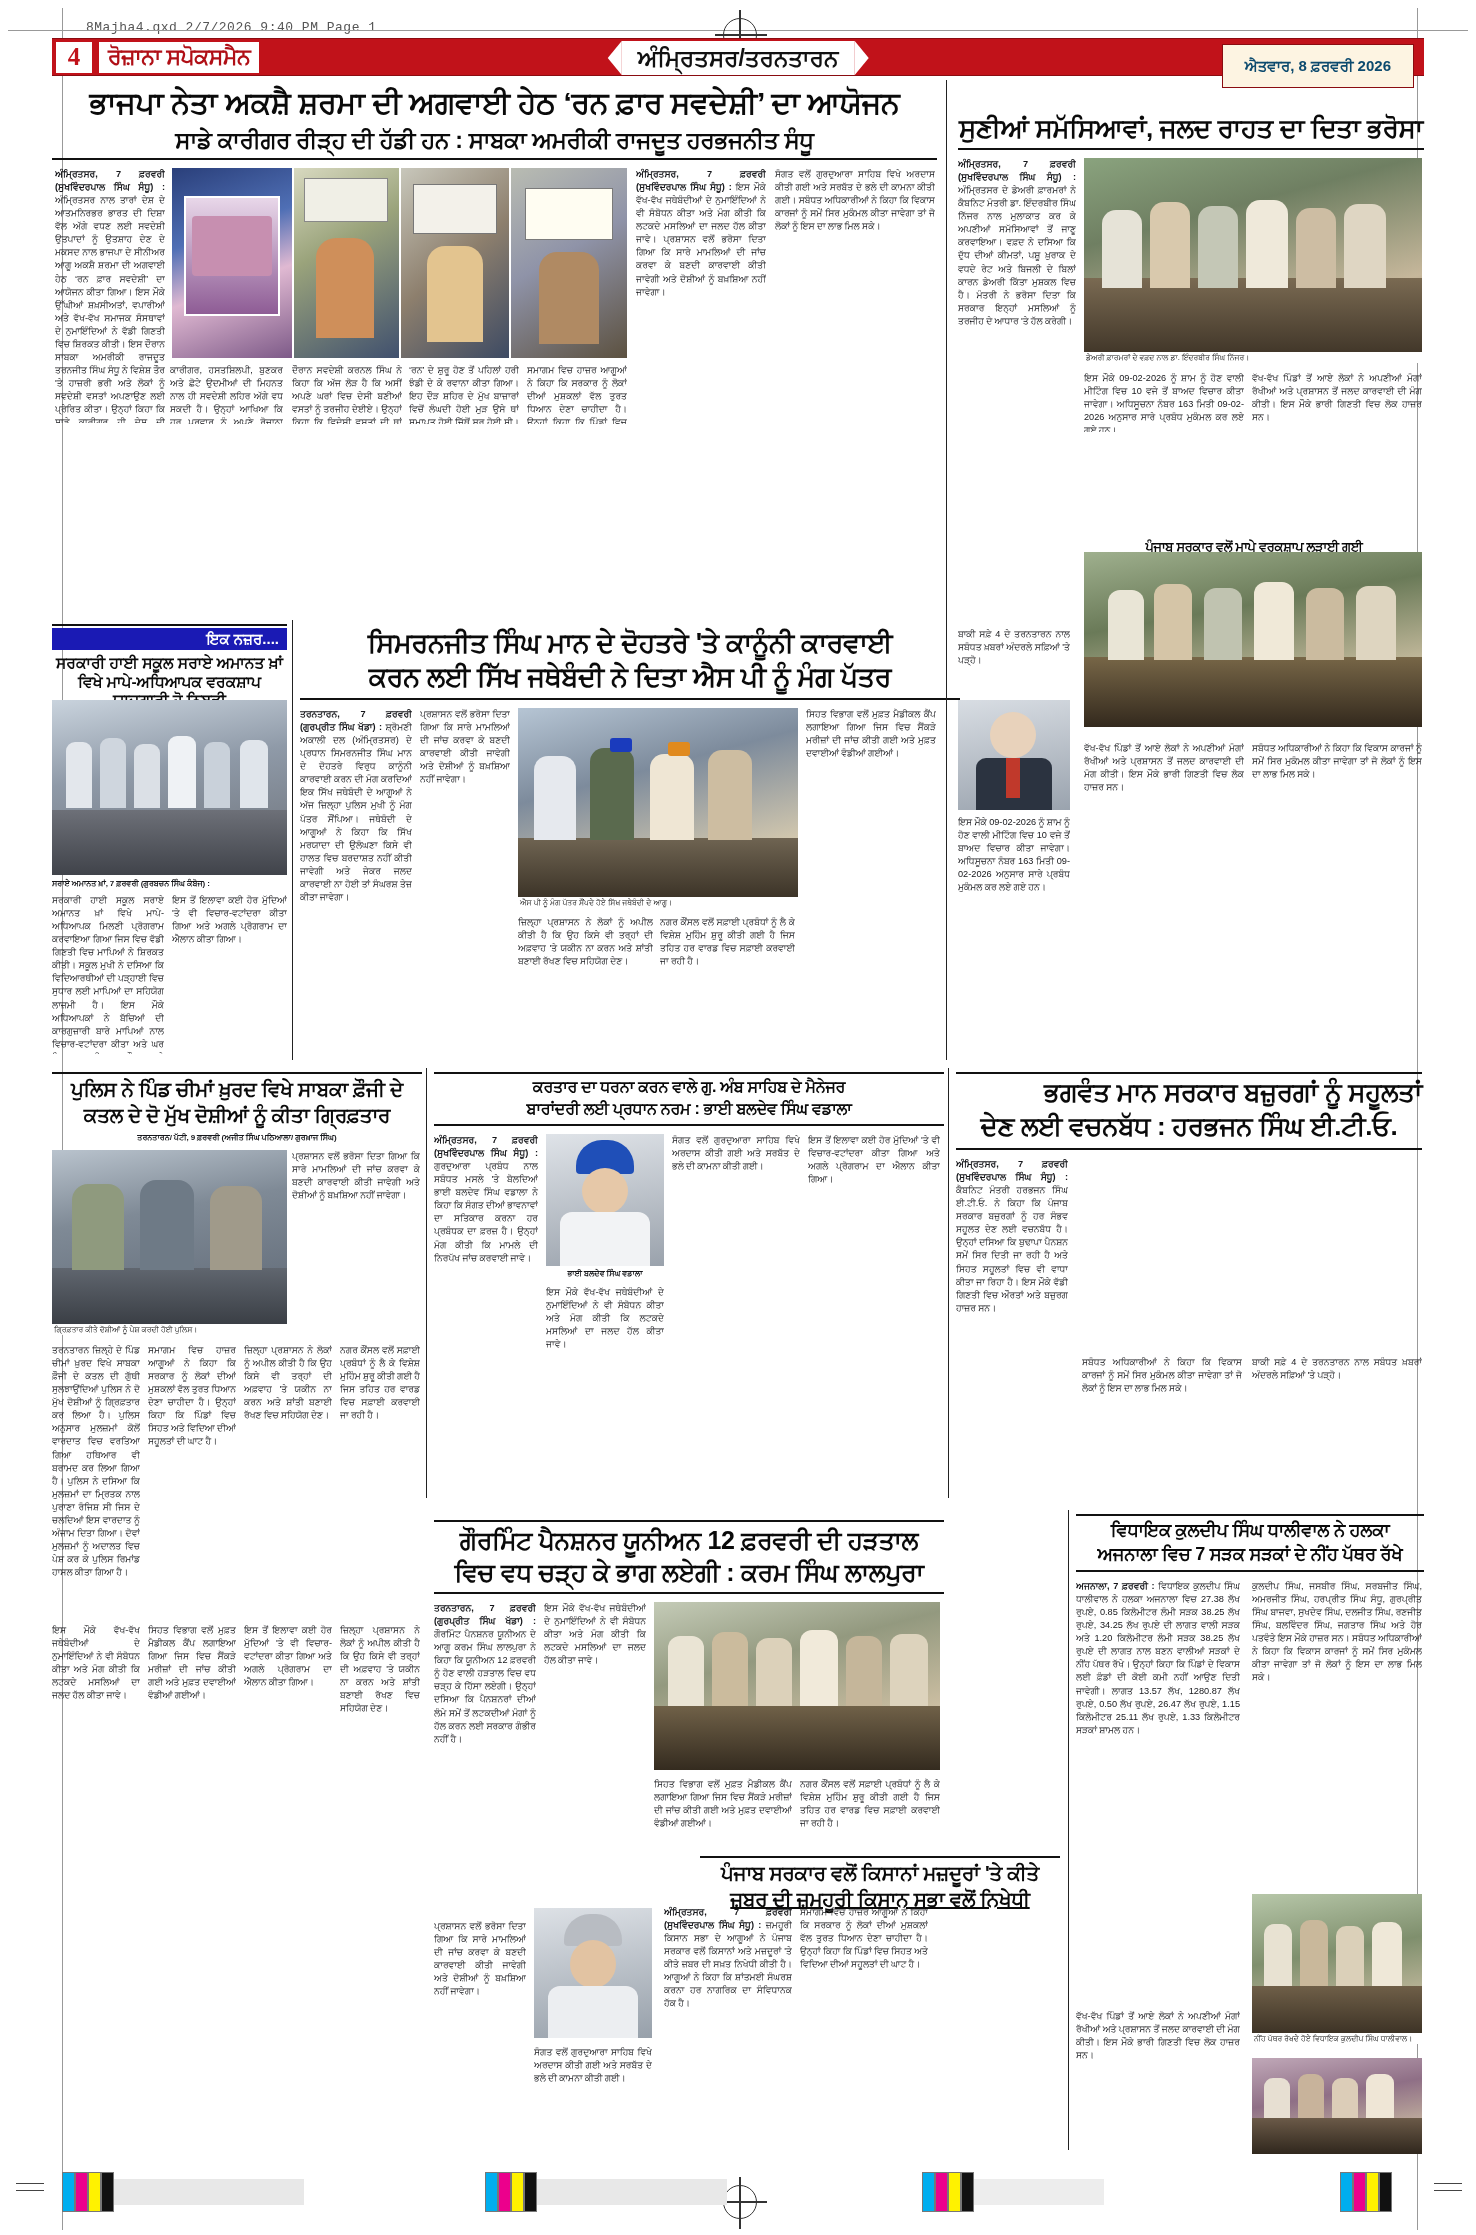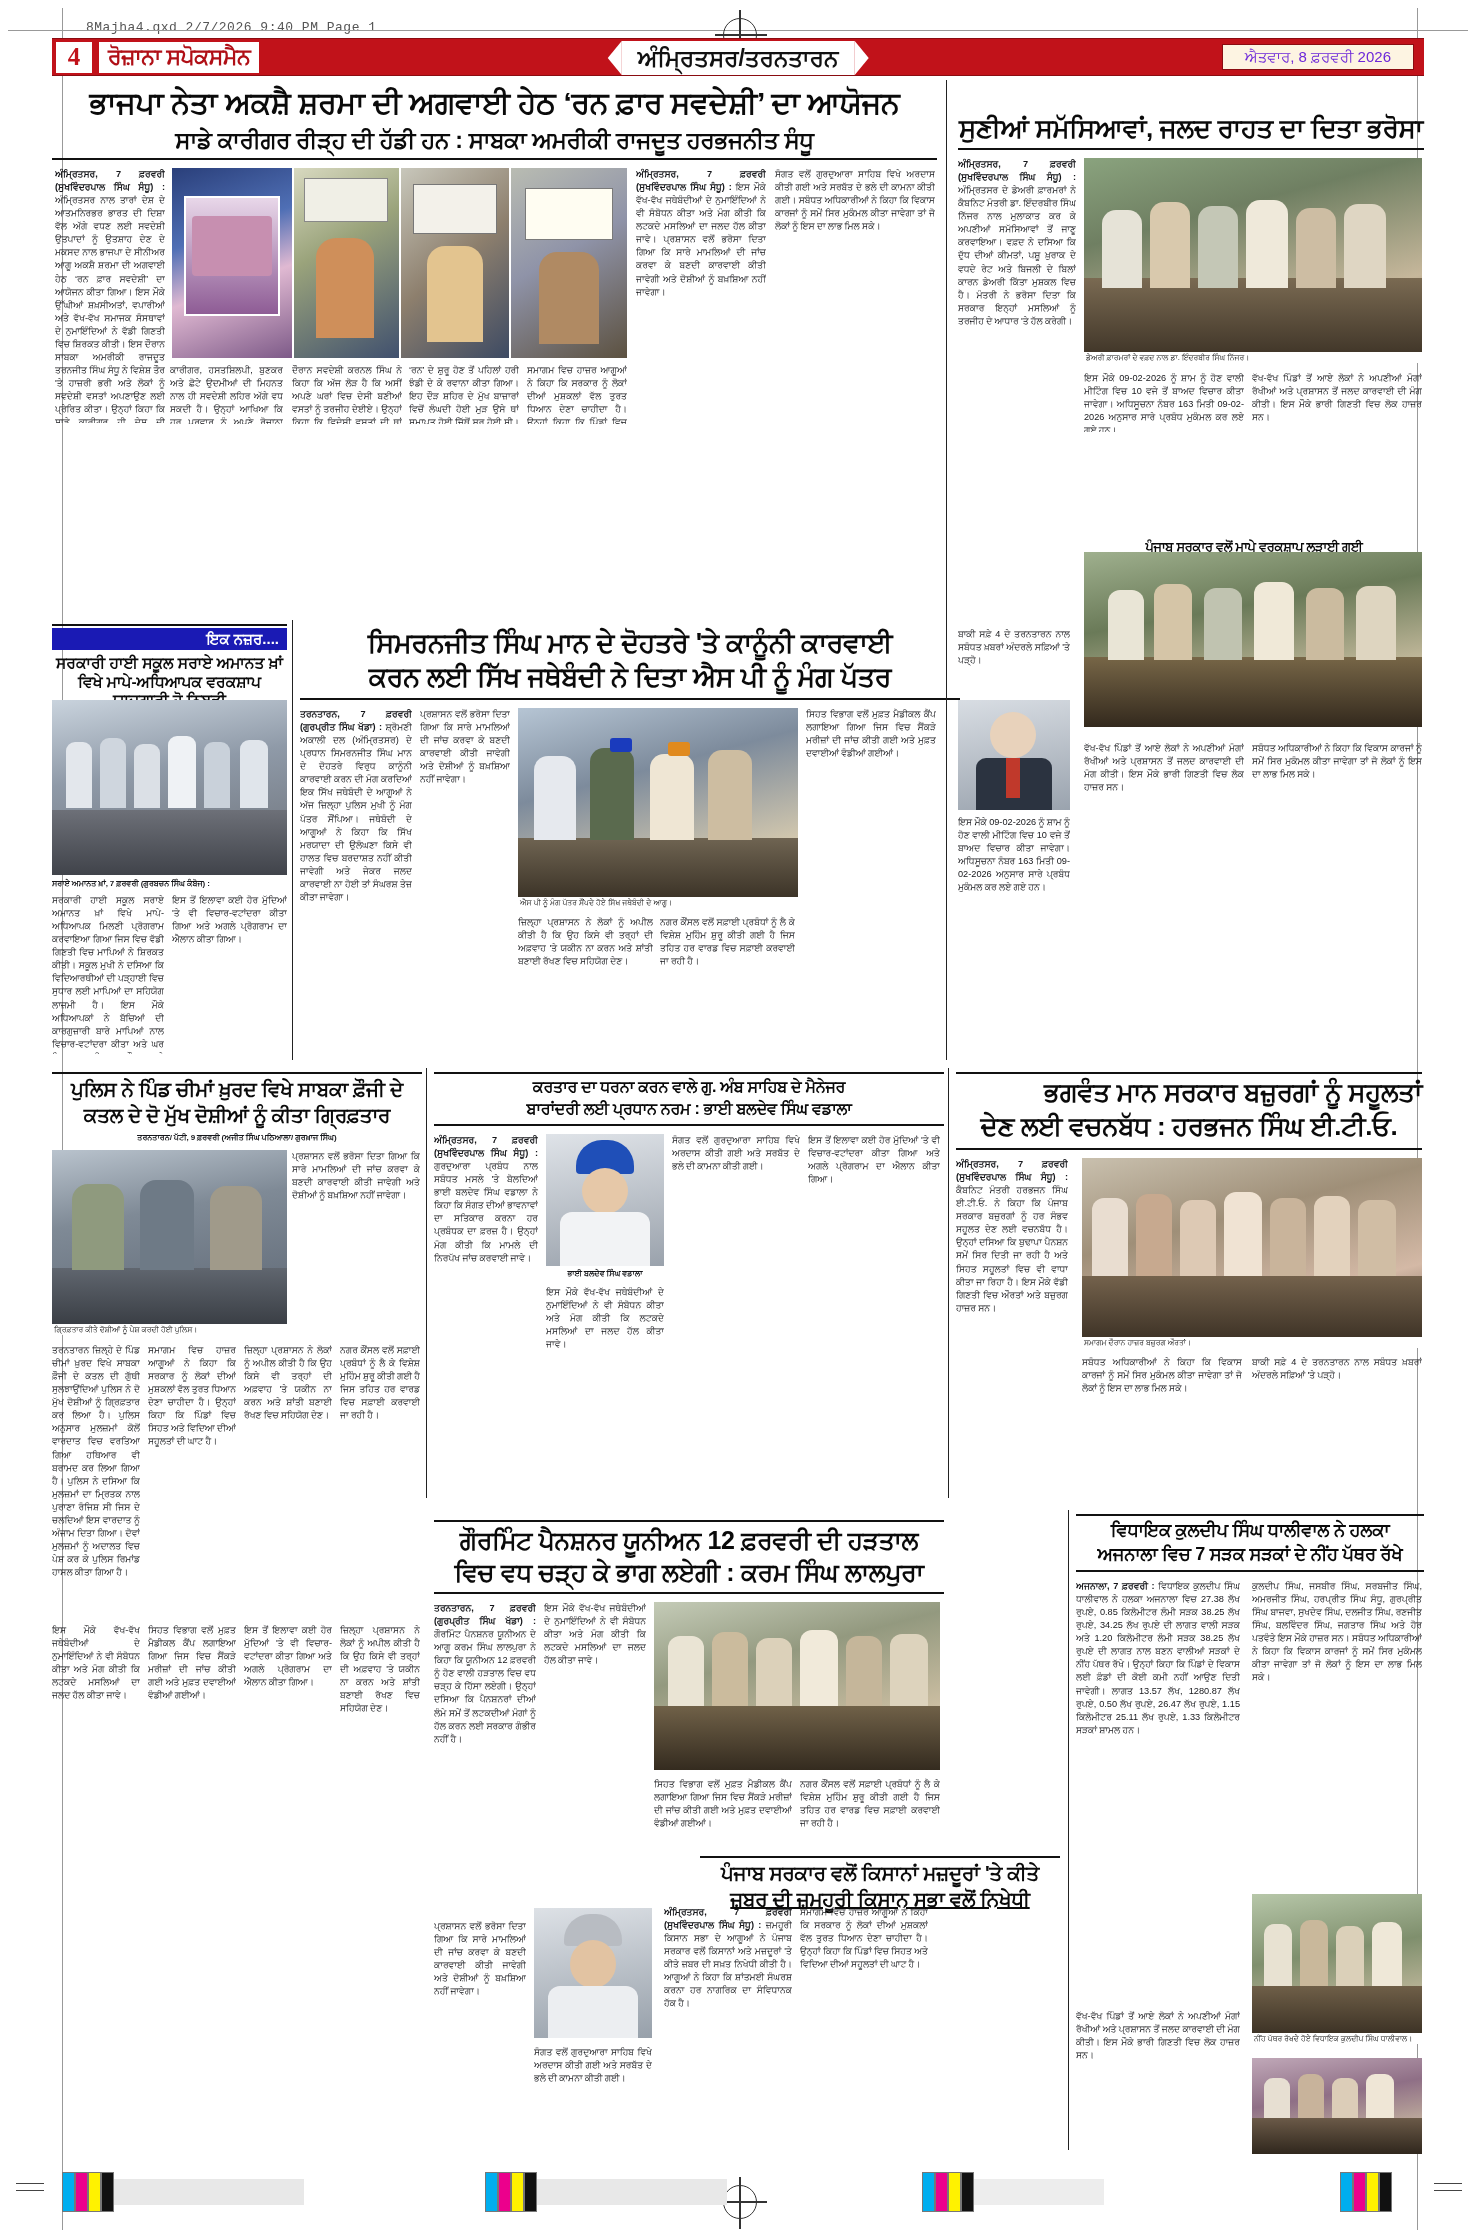--- a/index.html
+++ b/index.html
@@ -58,23 +58,23 @@
     padding: 2px 16px; height: 34px; display: flex; align-items: center;
     position: relative;
   }
   .edition-flag::before, .edition-flag::after {
     content:""; position:absolute; top:0; width:0; height:0;
     border-top: 17px solid transparent; border-bottom: 17px solid transparent;
   }
   .edition-flag::before { left: -14px; border-right: 14px solid #fff; }
   .edition-flag::after  { right: -14px; border-left: 14px solid #fff; }
   .date-box {
-    position:absolute; right: 10px; top: 5px; height: 26px;
-    background: #fdf4e2; border: 1.5px solid #8a0c11; color:#6d28d9;
-    font-size: 15px; font-weight: 400; padding: 0 22px;
+    position:absolute; right: 10px; top: 5px; height: 44px;
+    background: #fdf4e2; border: 1.5px solid #8a0c11; color:#0c4a6e;
+    font-size: 15px; font-weight: 700; padding: 0 22px;
     display:flex; align-items:center; white-space: nowrap;
   }
 
   
   .hl {
     font-weight: 800; color: #0a0a0a; line-height: 1.12;
     letter-spacing: -.3px;
   }
   .hl-main   { font-size: 31px; }
   .hl-sub    { font-size: 23px; text-align:center; }
@@ -324,32 +324,20 @@
   <div class="vert-divider" style="left:948px; top:1068px; height:430px;"></div>
   <div class="hr-black" style="left:956px; top:1072px; width:466px;"></div>
   <div class="hl" style="position:absolute; left:956px; top:1078px; width:466px; font-size:26px; text-align:right;">ਭਗਵੰਤ ਮਾਨ ਸਰਕਾਰ ਬਜ਼ੁਰਗਾਂ ਨੂੰ ਸਹੂਲਤਾਂ</div>
   <div class="hl" style="position:absolute; left:956px; top:1112px; width:466px; font-size:26px; text-align:center;">ਦੇਣ ਲਈ ਵਚਨਬੱਧ : ਹਰਭਜਨ ਸਿੰਘ ਈ.ਟੀ.ਓ.</div>
   <div class="hr-black" style="left:956px; top:1148px; width:466px;"></div>
 
   <div class="body-col" style="left:956px; top:1158px; width:112px; height:440px;">
     <span class="dateline">ਅੰਮ੍ਰਿਤਸਰ, 7 ਫ਼ਰਵਰੀ (ਸੁਖਵਿੰਦਰਪਾਲ ਸਿੰਘ ਸੰਧੂ) :</span>
     <span>ਕੈਬਨਿਟ ਮੰਤਰੀ ਹਰਭਜਨ ਸਿੰਘ ਈ.ਟੀ.ਓ. ਨੇ ਕਿਹਾ ਕਿ ਪੰਜਾਬ ਸਰਕਾਰ ਬਜ਼ੁਰਗਾਂ ਨੂੰ ਹਰ ਸੰਭਵ ਸਹੂਲਤ ਦੇਣ ਲਈ ਵਚਨਬੱਧ ਹੈ। ਉਨ੍ਹਾਂ ਦਸਿਆ ਕਿ ਬੁਢਾਪਾ ਪੈਨਸ਼ਨ ਸਮੇਂ ਸਿਰ ਦਿਤੀ ਜਾ ਰਹੀ ਹੈ ਅਤੇ ਸਿਹਤ ਸਹੂਲਤਾਂ ਵਿਚ ਵੀ ਵਾਧਾ ਕੀਤਾ ਜਾ ਰਿਹਾ ਹੈ। ਇਸ ਮੌਕੇ ਵੱਡੀ ਗਿਣਤੀ ਵਿਚ ਔਰਤਾਂ ਅਤੇ ਬਜ਼ੁਰਗ ਹਾਜ਼ਰ ਸਨ।</span>
   </div>
-  <div class="photo" style="left:1082px; top:1158px; width:340px; height:190px;
-              background:linear-gradient(165deg,#c9c0ae 0%,#9f8f78 35%,#d4b9a6 70%,#53483a 100%);">
-    <div style="position:absolute;left:0;top:118px;width:340px;height:72px;background:linear-gradient(180deg,#74624c,#362c21);"></div>
-    <div style="position:absolute;left:10px;top:40px;width:36px;height:78px;background:#e9ddd0;border-radius:12px 12px 0 0;"></div>
-    <div style="position:absolute;left:54px;top:36px;width:36px;height:82px;background:#c7a98f;border-radius:12px 12px 0 0;"></div>
-    <div style="position:absolute;left:98px;top:42px;width:36px;height:76px;background:#ddc9b4;border-radius:12px 12px 0 0;"></div>
-    <div style="position:absolute;left:142px;top:34px;width:38px;height:84px;background:#f0e3d3;border-radius:12px 12px 0 0;"></div>
-    <div style="position:absolute;left:188px;top:40px;width:36px;height:78px;background:#c9b49b;border-radius:12px 12px 0 0;"></div>
-    <div style="position:absolute;left:232px;top:38px;width:36px;height:80px;background:#e3d2bd;border-radius:12px 12px 0 0;"></div>
-    <div style="position:absolute;left:276px;top:42px;width:38px;height:76px;background:#d0bda4;border-radius:12px 12px 0 0;"></div>
-    <div class="cap">ਸਮਾਗਮ ਦੌਰਾਨ ਹਾਜ਼ਰ ਬਜ਼ੁਰਗ ਔਰਤਾਂ।</div>
-  </div>
   <div class="body-col" style="left:1082px; top:1356px; width:160px; height:240px;">ਸਬੰਧਤ ਅਧਿਕਾਰੀਆਂ ਨੇ ਕਿਹਾ ਕਿ ਵਿਕਾਸ ਕਾਰਜਾਂ ਨੂੰ ਸਮੇਂ ਸਿਰ ਮੁਕੰਮਲ ਕੀਤਾ ਜਾਵੇਗਾ ਤਾਂ ਜੋ ਲੋਕਾਂ ਨੂੰ ਇਸ ਦਾ ਲਾਭ ਮਿਲ ਸਕੇ।</div>
   <div class="body-col" style="left:1252px; top:1356px; width:170px; height:240px;">ਬਾਕੀ ਸਫ਼ੇ 4 ਦੇ ਤਰਨਤਾਰਨ ਨਾਲ ਸਬੰਧਤ ਖ਼ਬਰਾਂ ਅੰਦਰਲੇ ਸਫ਼ਿਆਂ 'ਤੇ ਪੜ੍ਹੋ।</div>
 
   <div class="hr-black" style="left:434px; top:1520px; width:510px;"></div>
   <div class="hl" style="position:absolute; left:434px; top:1526px; width:510px; font-size:25px; text-align:center;">ਗੌਰਮਿੰਟ ਪੈਨਸ਼ਨਰ ਯੂਨੀਅਨ 12 ਫ਼ਰਵਰੀ ਦੀ ਹੜਤਾਲ</div>
   <div class="hl" style="position:absolute; left:434px; top:1558px; width:510px; font-size:25px; text-align:center;">ਵਿਚ ਵਧ ਚੜ੍ਹ ਕੇ ਭਾਗ ਲਏਗੀ : ਕਰਮ ਸਿੰਘ ਲਾਲਪੁਰਾ</div>
   <div class="hr-black" style="left:434px; top:1592px; width:510px;"></div>
 
   <div class="body-col" style="left:434px; top:1602px; width:102px; height:300px;">
     <span class="dateline">ਤਰਨਤਾਰਨ, 7 ਫ਼ਰਵਰੀ (ਗੁਰਪ੍ਰੀਤ ਸਿੰਘ ਖੱਡਾ) :</span>

